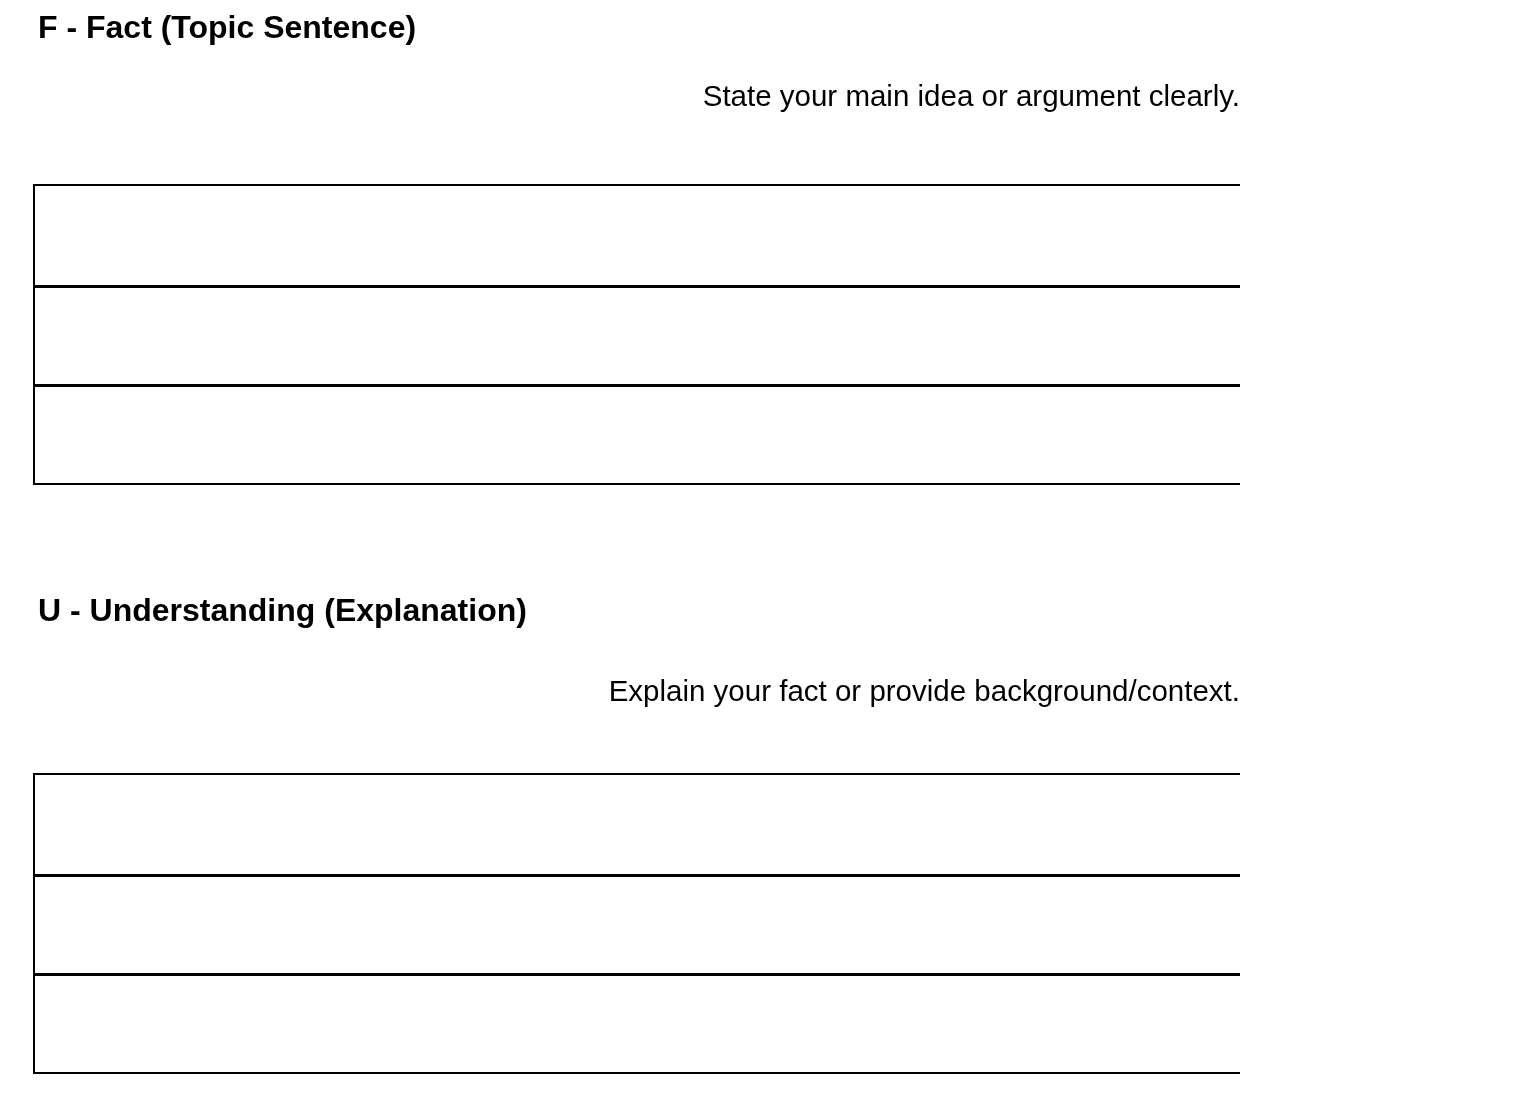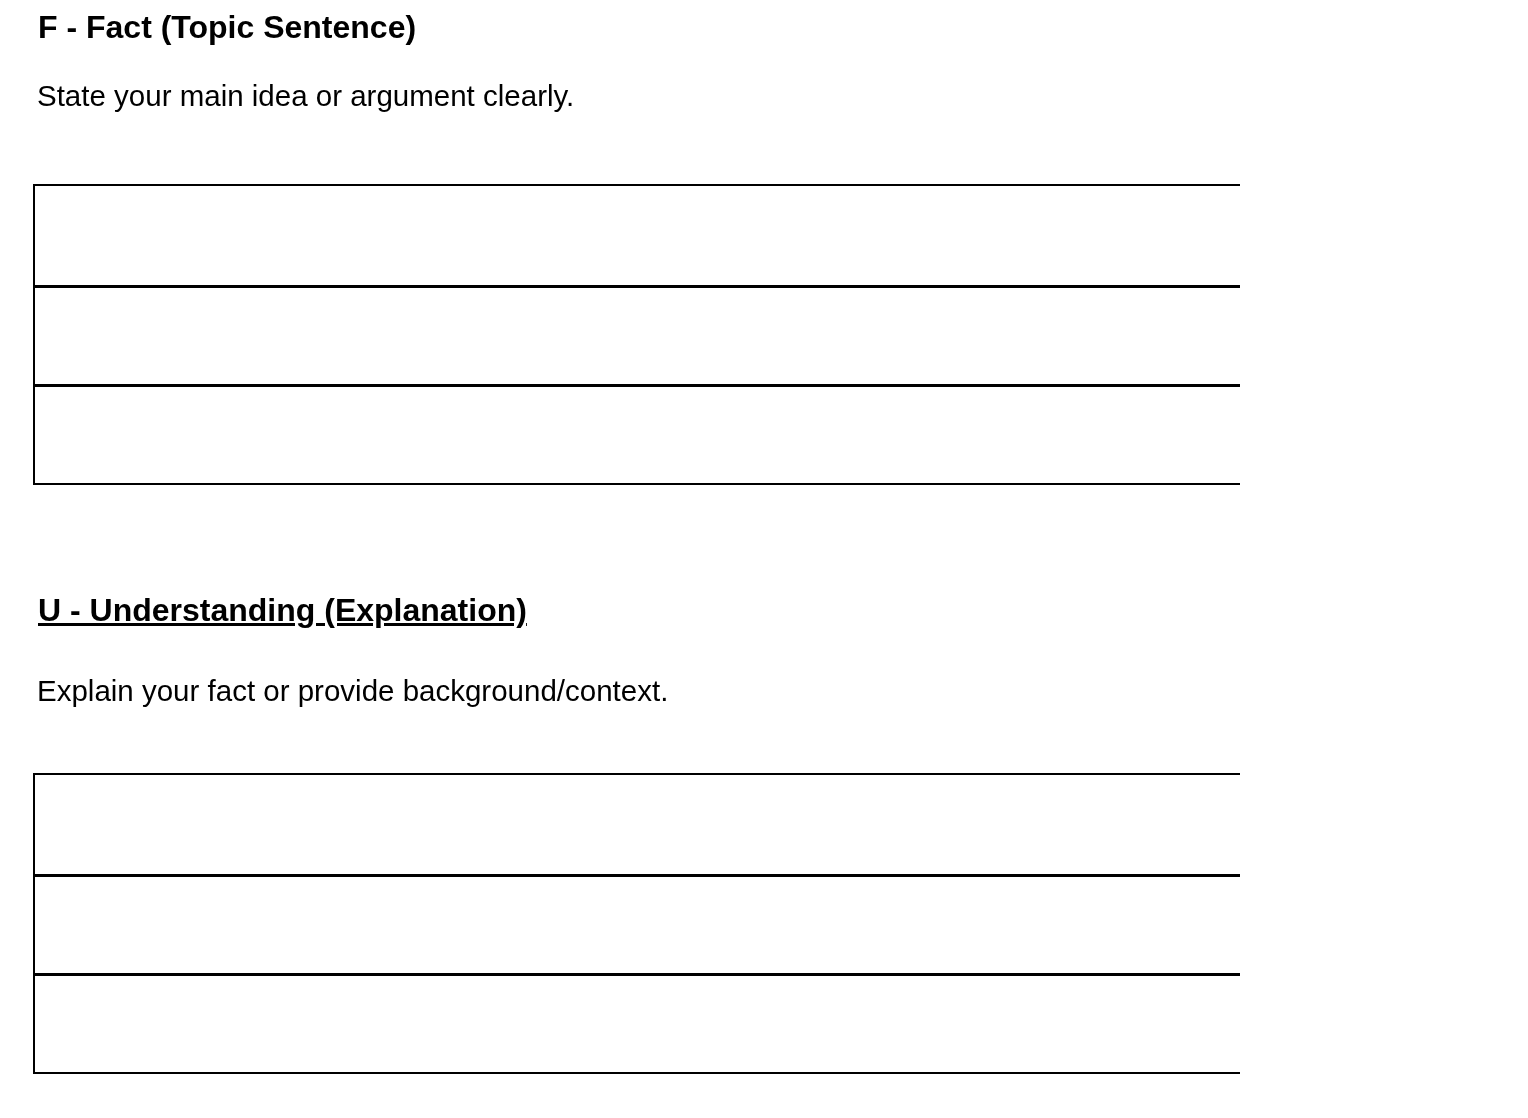--- a/index.html
+++ b/index.html
@@ -26,32 +26,33 @@
     font-weight: 700;
     margin: 0 0 0 38px;
     white-space: pre;
   }
   .section-instruction {
     font-size: 29.5px;
     line-height: 36px;
     font-weight: 400;
     margin: 0 0 0 37px;
     white-space: pre;
+    text-align: right;
   }
   .heading-1 { margin-top: 8px; }
   .instruction-1 { margin-top: 32px; }
   .answer-table {
     box-sizing: border-box;
     width: 1429px;
     margin-left: 33px;
     border: 2px solid #000000;
     background: #ffffff;
   }
   .table-1 { margin-top: 70px; }
-  .heading-2 { margin-top: 106px; text-decoration: underline; }
+  .heading-2 { margin-top: 106px; }
   .instruction-2 { margin-top: 44px; }
   .table-2 { margin-top: 64px; }
   .answer-cell {
     box-sizing: border-box;
     height: 99px;
     padding: 8px 14px;
     font-size: 29.5px;
     line-height: 36px;
     background: #ffffff;
     cursor: text;

